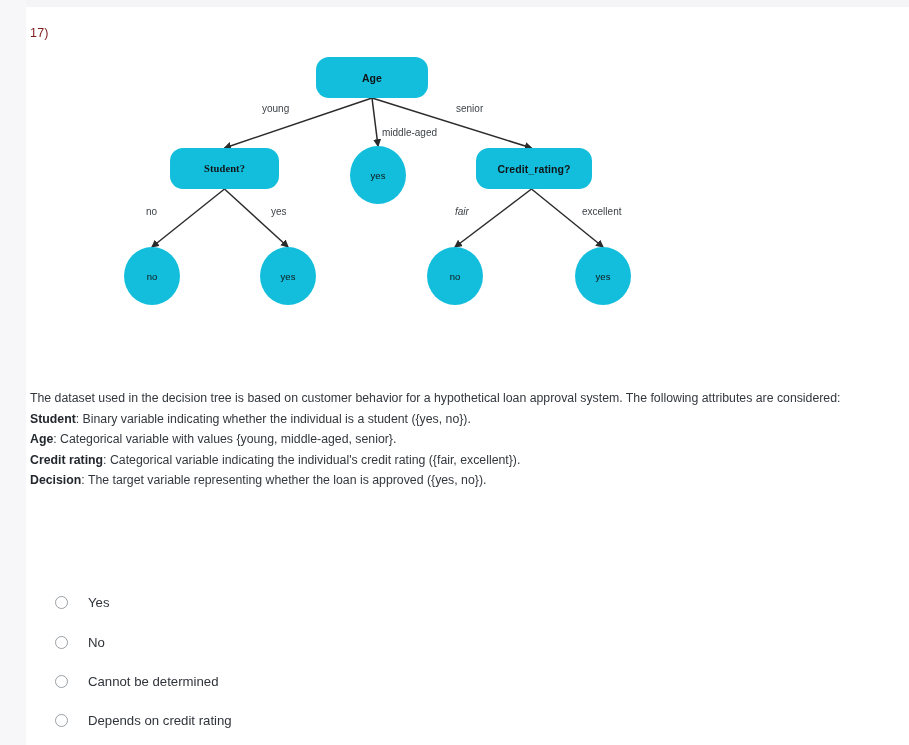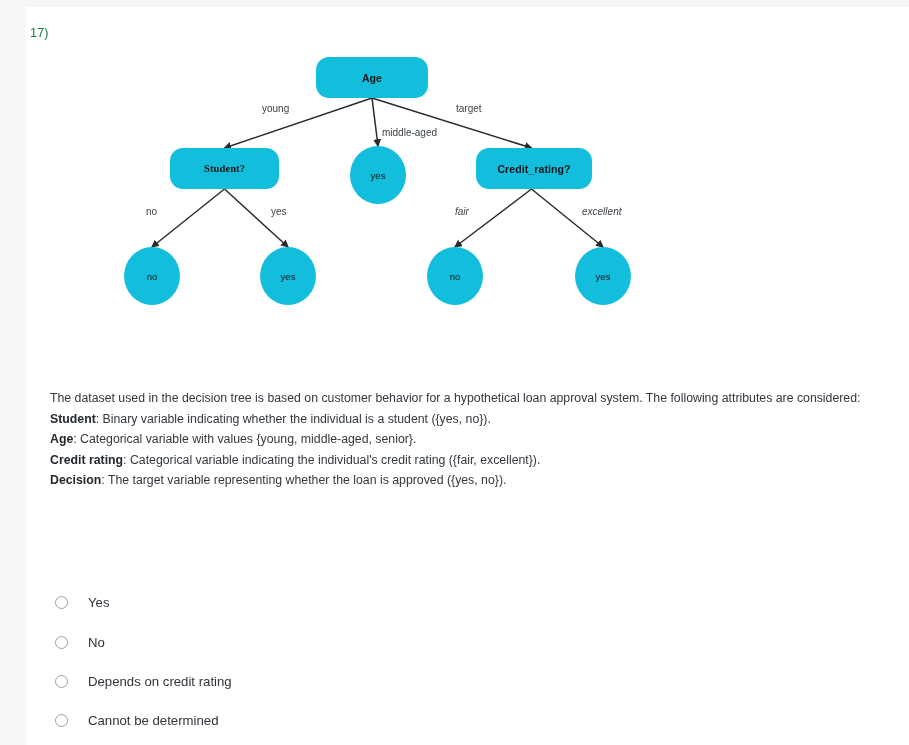--- a/index.html
+++ b/index.html
@@ -32,21 +32,21 @@
     position: absolute;
     left: 26px; top: 7px;
     width: 883px; height: 738px;
     background: #ffffff;
   }
 
   #qnum {
     position: absolute;
     left: 4px; top: 19px;
     font-size: 12.5px;
-    color: #15803d;
+    color: #7f1d1d;
     letter-spacing: .2px;
   }
 
   
   #tree {
     position: absolute;
     left: 0px; top: 26px;
     width: 660px; height: 300px;
   }
   #tree svg { position: absolute; left: 0; top: 0; }
@@ -84,21 +84,20 @@
   #copy {
     position: absolute;
     left: 4px; top: 381px;
     width: 875px;
   }
   .para {
     font-size: 12.3px;
     line-height: 20.6px;
     color: #33383e;
     white-space: nowrap;
-    margin-left: 20px;
   }
   .para.indent { padding-left: 6px; }
   .para b { font-weight: bold; color: #23282e; }
   .spacer-lg { height: 19px; }
 
   
   #options {
     position: absolute;
     left: 4px; top: 576px;
     width: 600px;
@@ -173,25 +172,25 @@
         <div class="node leaf" style="left: 401px; top: 214px; width: 56px; height: 58px; background: rgb(18, 190, 220);">
           <span>no</span>
         </div>
         <div class="node leaf" style="left: 549px; top: 214px; width: 56px; height: 58px; background: rgb(18, 190, 220);">
           <span>yes</span>
         </div>
       </div>
     <div id="tree-labels">
         <div class="edge-label" style="left: 236px; top: 70px; text-align: right;">young</div>
         <div class="edge-label" style="left: 356px; top: 94px;">middle-aged</div>
-        <div class="edge-label" style="left: 430px; top: 70px;">target</div>
+        <div class="edge-label" style="left: 430px; top: 70px;">senior</div>
         <div class="edge-label" style="left: 120px; top: 173px;">no</div>
         <div class="edge-label" style="left: 245px; top: 173px;">yes</div>
         <div class="edge-label" style="left: 429px; top: 173px; font-style: italic;">fair</div>
-        <div class="edge-label" style="left: 556px; top: 173px; font-style: italic;">excellent</div>
+        <div class="edge-label" style="left: 556px; top: 173px;">excellent</div>
       </div>
   </div>
 
   <div id="copy">
     <div class="para">The dataset used in the decision tree is based on customer behavior for a hypothetical loan approval system. The following attributes are considered:</div>
     <div id="attr-list">
         <div class="para"><b>Student</b><span>: Binary variable indicating whether the individual is a student ({yes, no}).</span></div>
         <div class="para"><b>Age</b><span>: Categorical variable with values {young, middle-aged, senior}.</span></div>
         <div class="para"><b>Credit rating</b><span>: Categorical variable indicating the individual's credit rating ({fair, excellent}).</span></div>
         <div class="para"><b>Decision</b><span>: The target variable representing whether the loan is approved ({yes, no}).</span></div>
@@ -204,21 +203,21 @@
       <div class="option">
         <div class="radio" style="border-color: rgb(154, 160, 166);"></div>
         <div class="option-label">Yes</div>
       </div>
       <div class="option">
         <div class="radio" style="border-color: rgb(154, 160, 166);"></div>
         <div class="option-label">No</div>
       </div>
       <div class="option">
         <div class="radio" style="border-color: rgb(154, 160, 166);"></div>
+        <div class="option-label">Cannot be determined</div>
+      </div>
+      <div class="option">
+        <div class="radio" style="border-color: rgb(154, 160, 166);"></div>
         <div class="option-label">Depends on credit rating</div>
       </div>
-      <div class="option">
-        <div class="radio" style="border-color: rgb(154, 160, 166);"></div>
-        <div class="option-label">Cannot be determined</div>
-      </div>
     </div>
 
 </div>
 
 </body></html>

